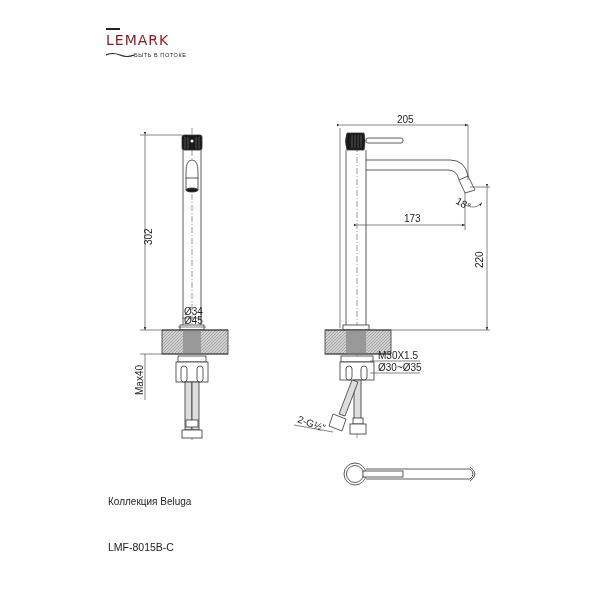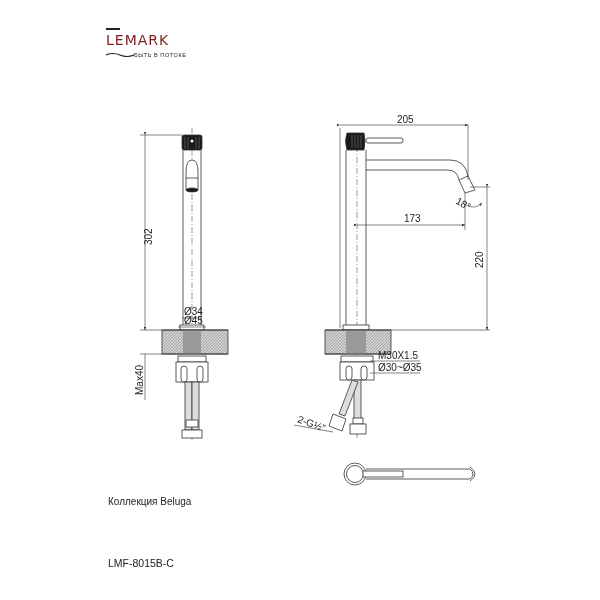--- a/index.html
+++ b/index.html
@@ -4,21 +4,21 @@
   <style>
     html, body { margin: 0; padding: 0; background: #ffffff; }
     body { width: 600px; height: 600px; position: relative; overflow: hidden; font-family: "Liberation Sans", sans-serif; }
     .logo { position: absolute; left: 106px; top: 30px; }
     .logo-word { font-family: "DejaVu Sans", sans-serif; font-size: 14px; letter-spacing: 1px; color: #7f1d1d; line-height: 21px; }
     .logo-tag { position: absolute; left: 28px; top: 22px; font-size: 5.5px; letter-spacing: 0.6px; color: #222; white-space: nowrap; }
     .logo-overline { position: absolute; left: 0; top: -2px; width: 14px; height: 1.5px; background: #222; }
     .logo-wave { position: absolute; left: 0; top: 22px; }
     .caption { position: absolute; left: 108px; font-size: 10px; color: #222; }
     .cap-collection { top: 496px; }
-    .cap-model { top: 541px; font-size: 10.5px; margin-top: 16px; }
+    .cap-model { top: 541px; font-size: 10.5px; }
     svg.drawing { position: absolute; left: 0; top: 0; }
     .dim { font-family: "Liberation Sans", sans-serif; font-size: 10px; fill: #222; }
   </style>
 </head>
 <body>
 
 <div class="logo">
   <div class="logo-overline"></div>
   <div class="logo-word">LEMARK</div>
   <svg class="logo-wave" width="28" height="6" viewBox="0 0 28 6">

